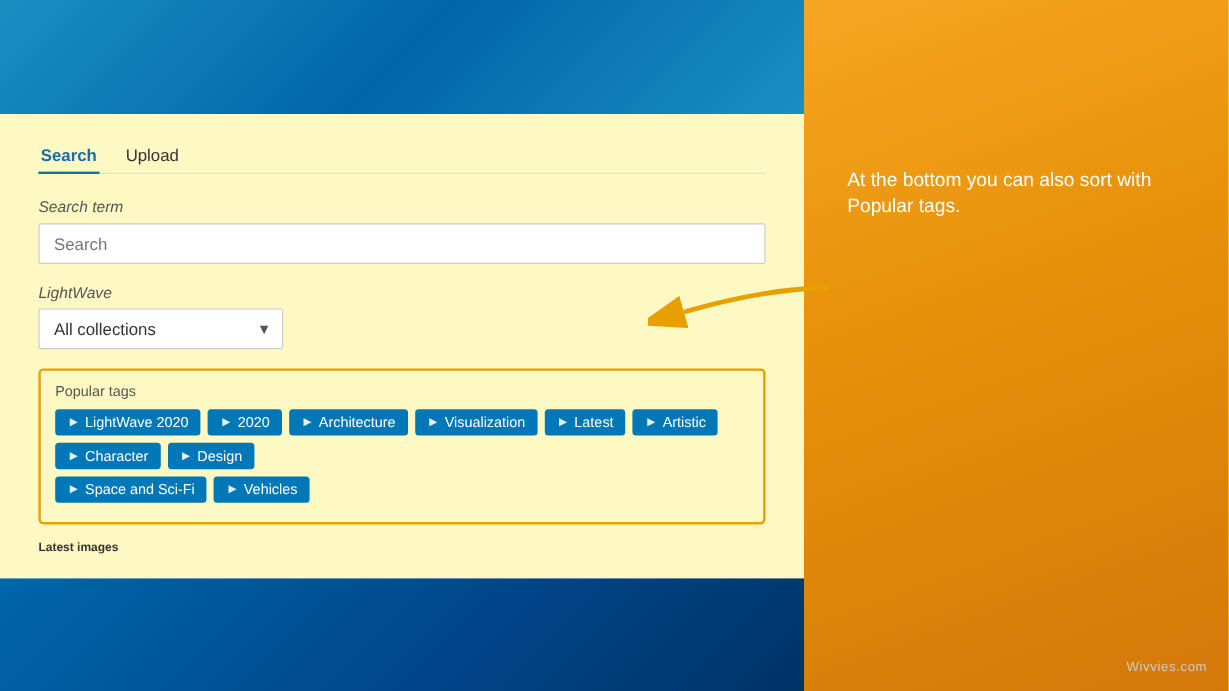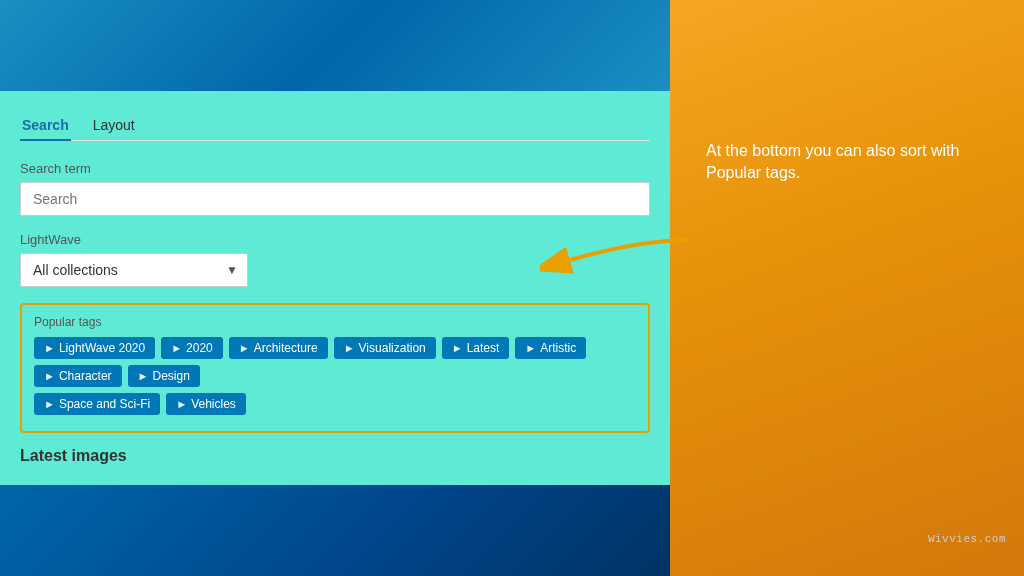--- a/index.html
+++ b/index.html
@@ -21,22 +21,22 @@
     }
 
     .top-banner {
       width: 100%;
       height: 100px;
       background: linear-gradient(135deg, #1a8fc1 0%, #0066aa 50%, #1a8fc1 100%);
     }
 
     .content-area {
       flex: 1;
-      padding: 20px 20px;
-      background: #5eead4;
+      padding: 20px 32px;
+      background: #fef9c3;
     }
 
     
     .tabs {
       display: flex;
       gap: 20px;
       margin-bottom: 20px;
       border-bottom: 1px solid #e0e0e0;
       padding-bottom: 0;
     }
@@ -55,35 +55,36 @@
       border-bottom: 2px solid #1a6ea8;
       font-weight: 600;
     }
 
     
     .field-label {
       font-size: 13px;
       color: #555;
       margin-bottom: 6px;
       margin-top: 16px;
+      font-style: italic;
     }
 
     .search-input {
       width: 100%;
       padding: 8px 12px;
       border: 1px solid #ccc;
       border-radius: 2px;
       font-size: 14px;
       color: #999;
       outline: none;
     }
 
     .select-wrapper {
       position: relative;
-      width: 228px;
+      width: 204px;
     }
 
     .select-wrapper select {
       width: 100%;
       padding: 8px 12px;
       border: 1px solid #ccc;
       border-radius: 2px;
       font-size: 14px;
       color: #333;
       appearance: none;
@@ -135,21 +136,21 @@
       cursor: pointer;
       white-space: nowrap;
     }
 
     .tag-icon {
       font-size: 11px;
       opacity: 0.9;
     }
 
     .latest-images-label {
-      font-size: 16px;
+      font-size: 10px;
       color: #333;
       margin-top: 14px;
       font-weight: 600;
     }
 
     .bottom-banner {
       width: 100%;
       height: 100px;
       background: linear-gradient(135deg, #0066aa 0%, #004488 60%, #003366 100%);
     }
@@ -185,46 +186,45 @@
     }
 
     .arrow-svg {
       width: 160px;
       height: 60px;
     }
 
     
     .watermark {
       position: absolute;
-      bottom: 30px;
+      bottom: 14px;
       right: 18px;
       font-size: 13px;
       color: #1a6ea8;
       font-weight: bold;
       letter-spacing: 0.5px;
-      font-family: Liberation Mono, monospace;
     }
 
     .watermark span {
       color: #ccc;
       font-size: 11px;
       font-weight: normal;
     }
   </style>
 </head>
 <body>
 
 <div class="left-panel">
   <div class="top-banner"></div>
 
   <div class="content-area">
     
     <div class="tabs">
       <div class="tab active">Search</div>
-      <div class="tab">Layout</div>
+      <div class="tab">Upload</div>
     </div>
 
     
     <div class="field-label">Search term</div>
     <input class="search-input" type="text" placeholder="Search" style="">
 
     
     <div class="field-label">LightWave</div>
     <div class="select-wrapper">
       <select>

